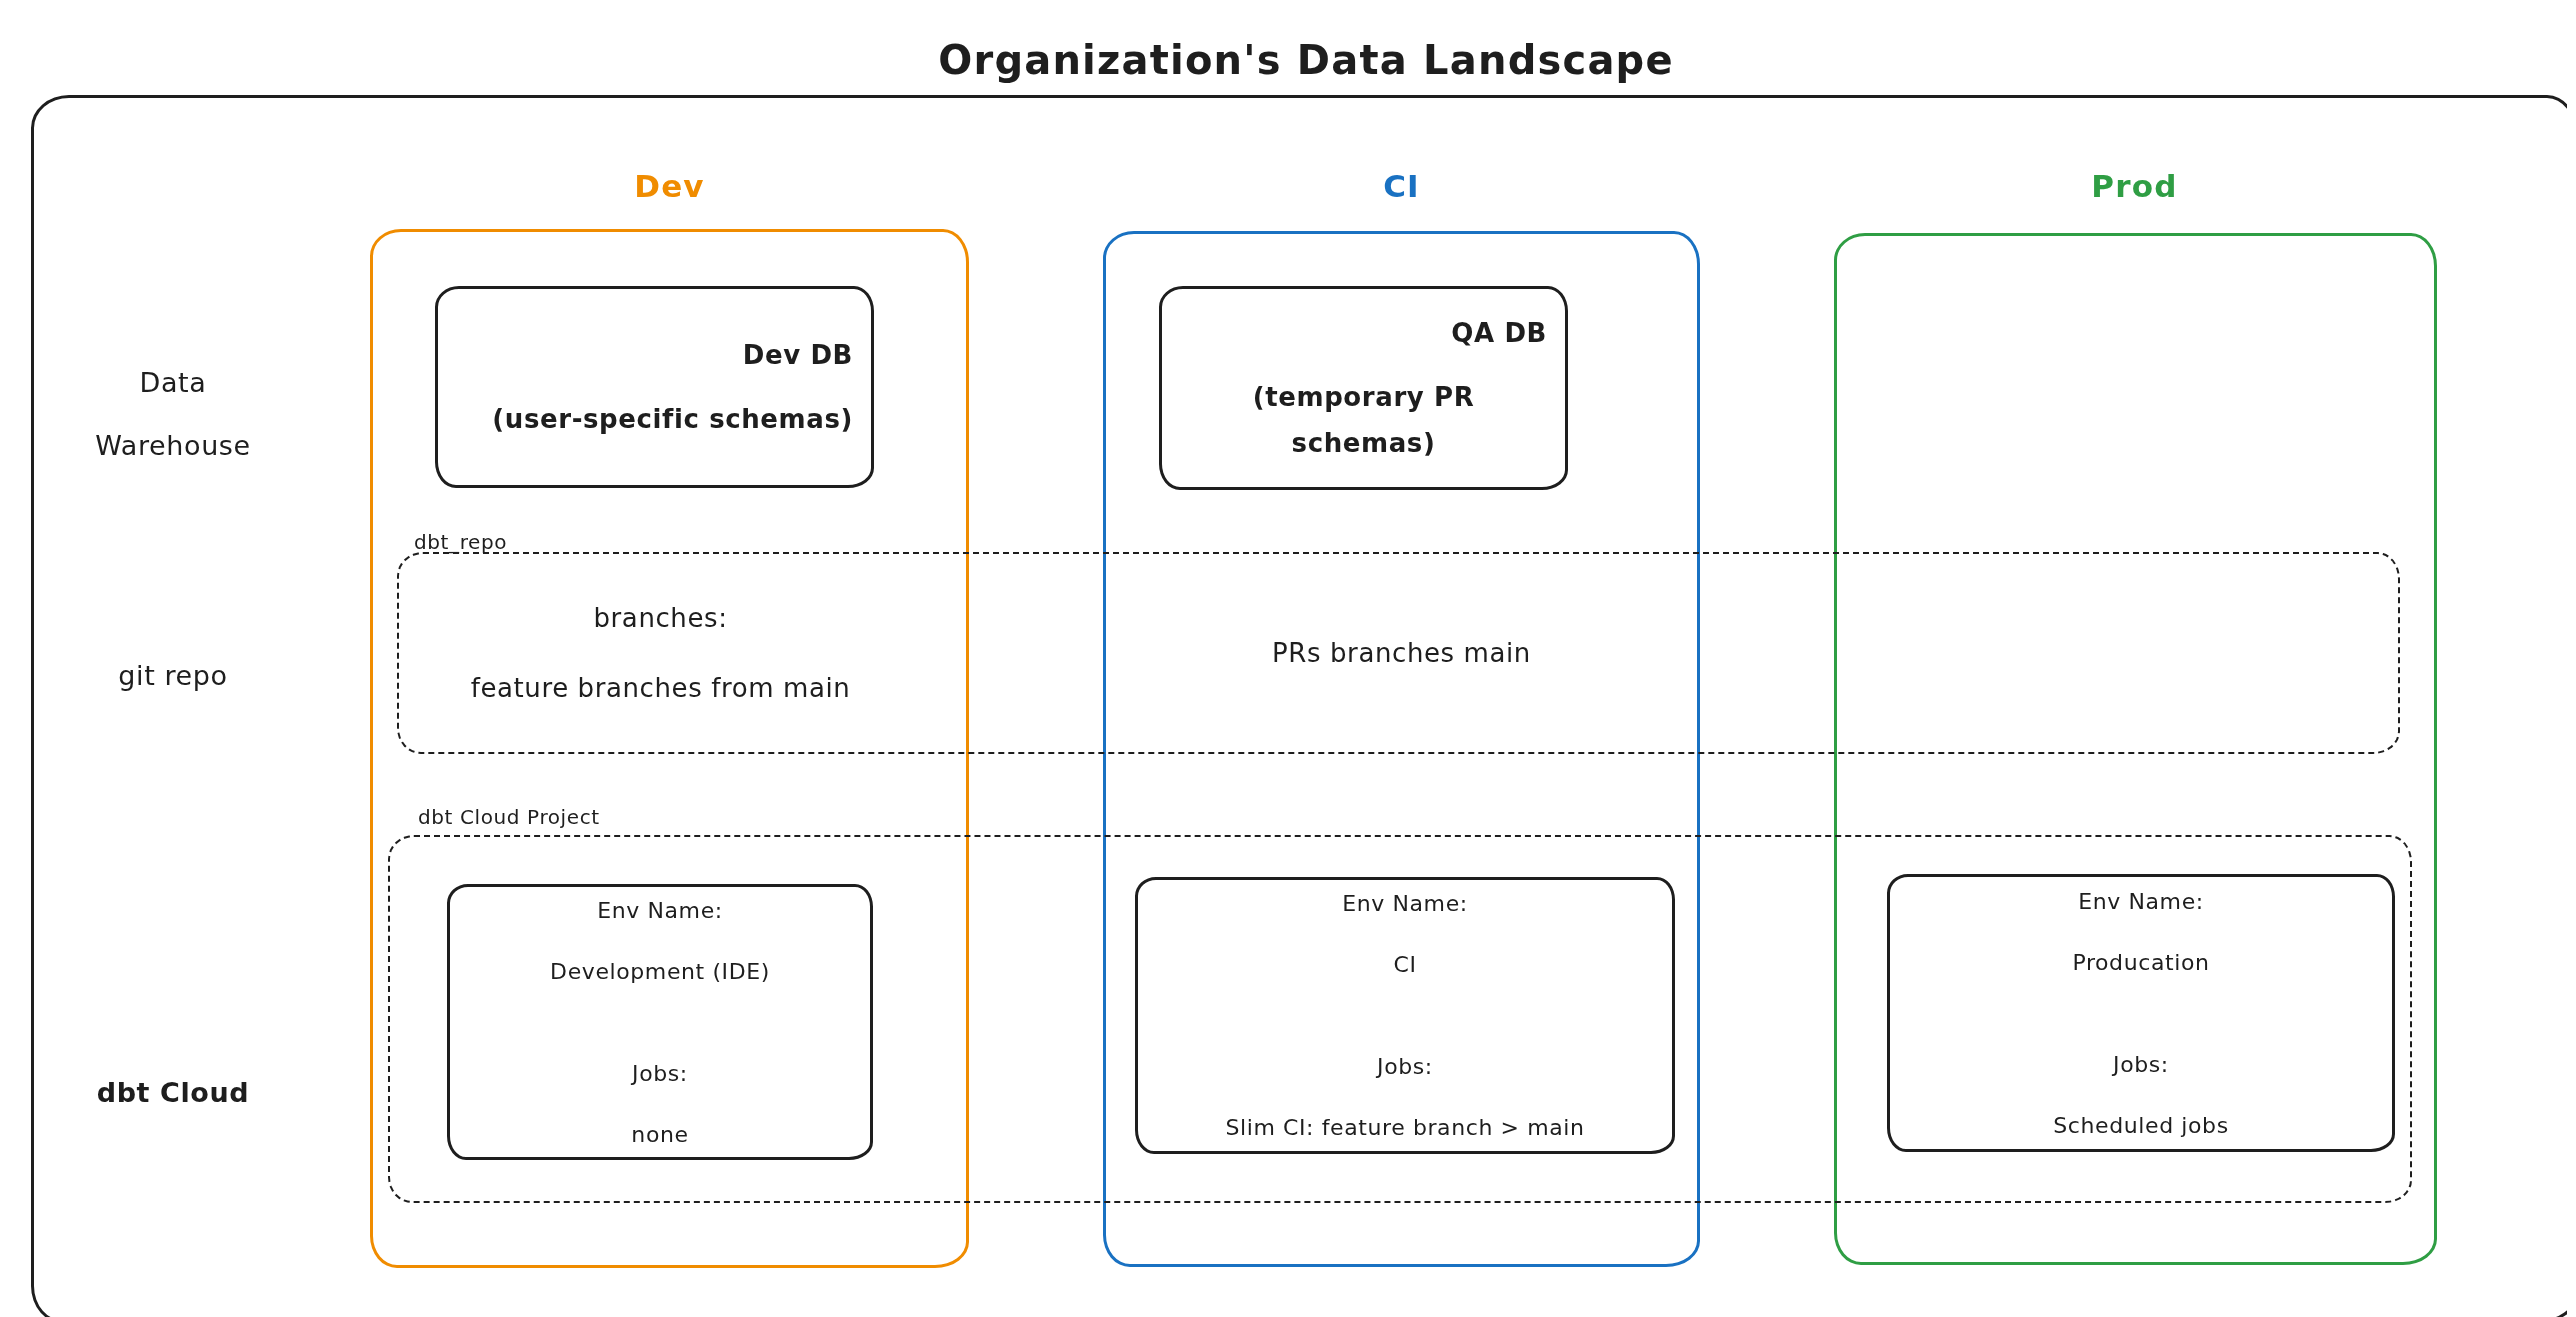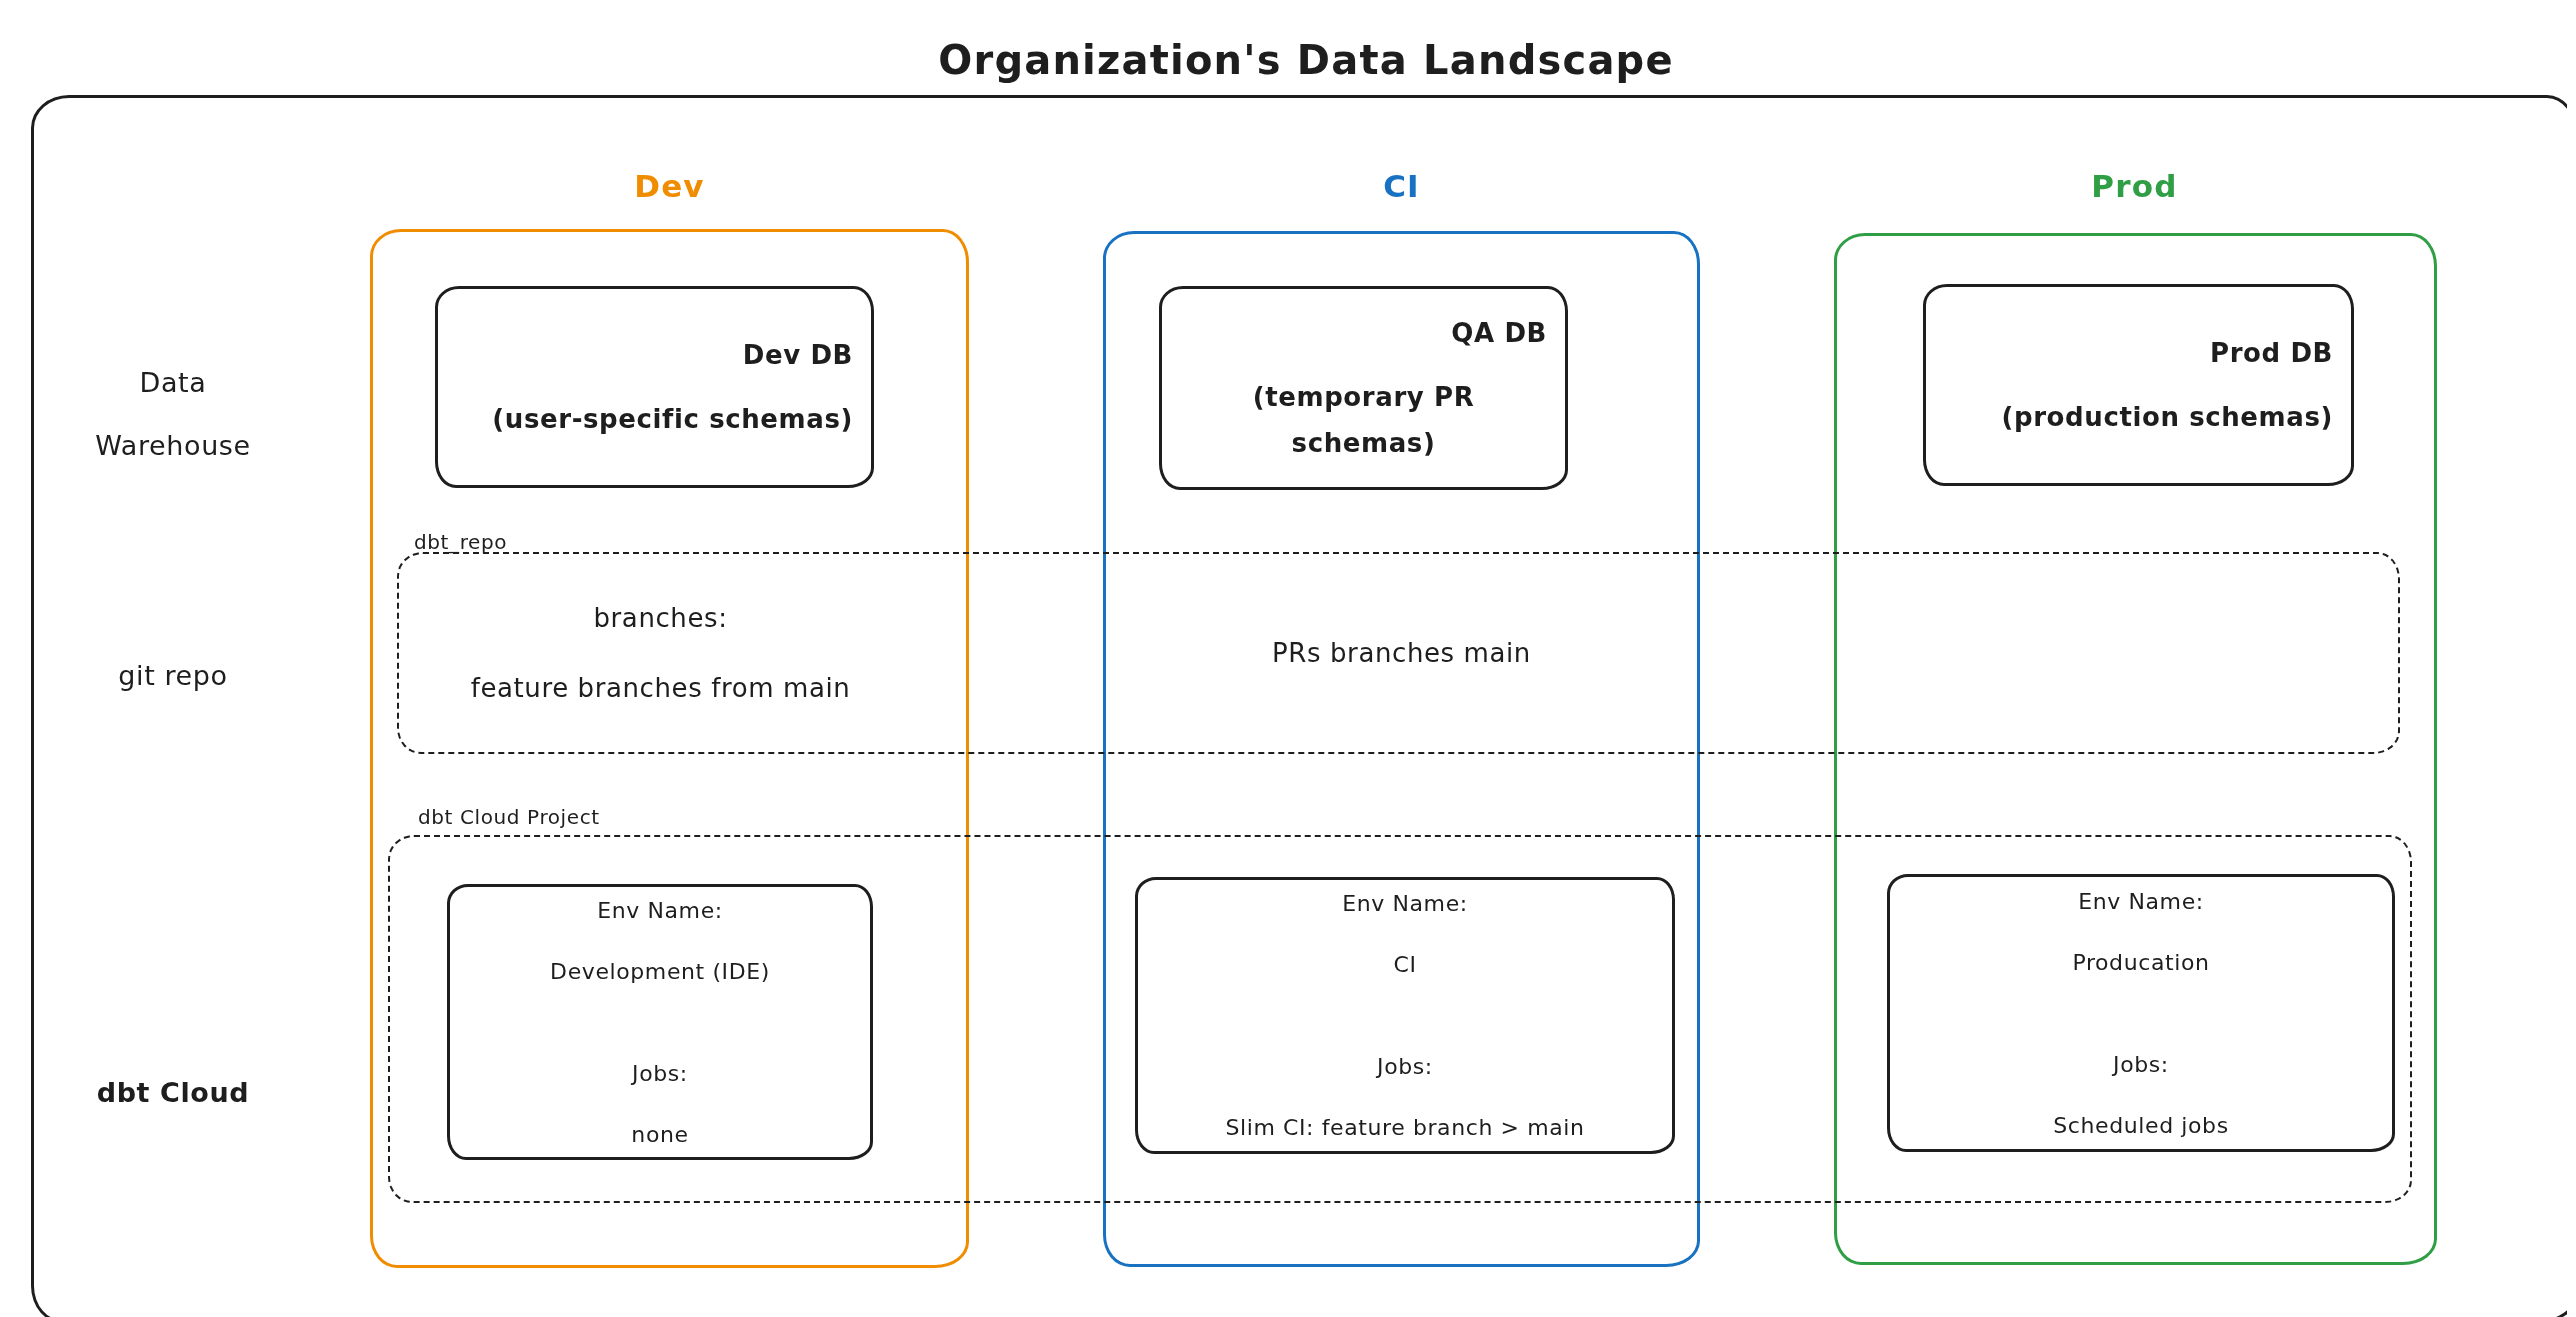--- a/index.html
+++ b/index.html
@@ -129,24 +129,20 @@
   </div>
 
   <div class="db-box dev">
     <div>Dev DB</div>
     <div>(user-specific schemas)</div>
   </div>
   <div class="db-box ci">
     <div>QA DB</div>
     <div>(temporary PR schemas)</div>
   </div>
-  <div class="db-box prod">
-    <div>Prod DB</div>
-    <div>(production schemas)</div>
-  </div>
 
   <div class="group-label git">dbt_repo</div>
   <div class="dashed-box git"></div>
 
   <div class="git-text dev">
     <div>branches:</div>
     <div>feature branches from main</div>
   </div>
   <div class="git-text ci">
     <div>PRs branches main</div>

